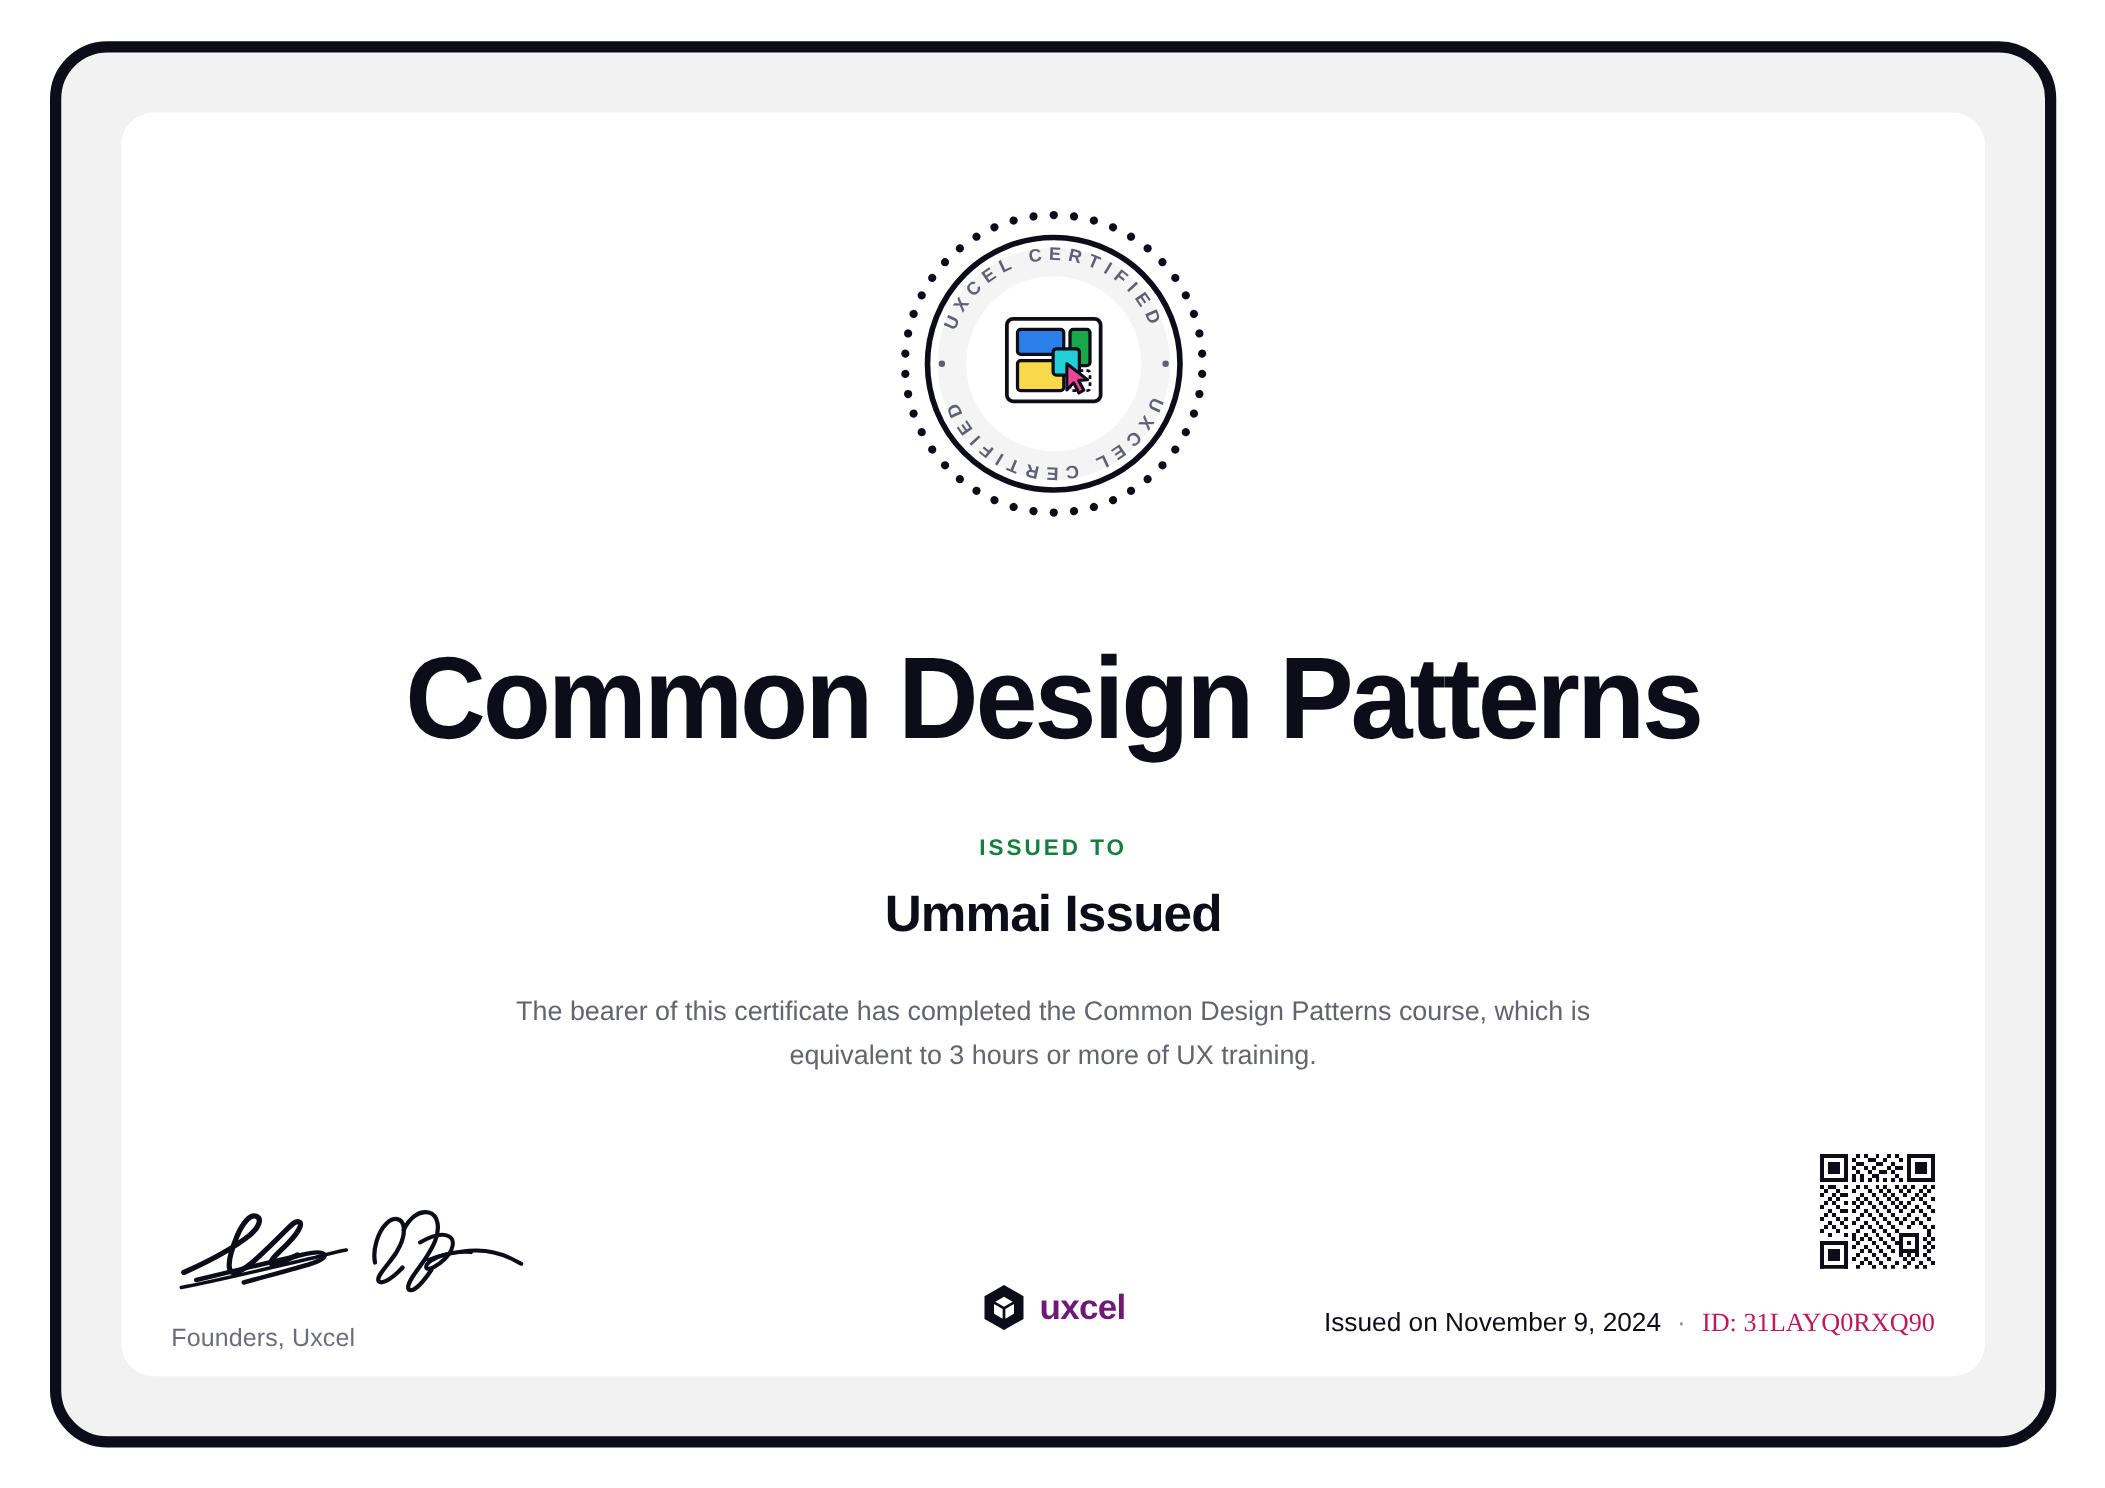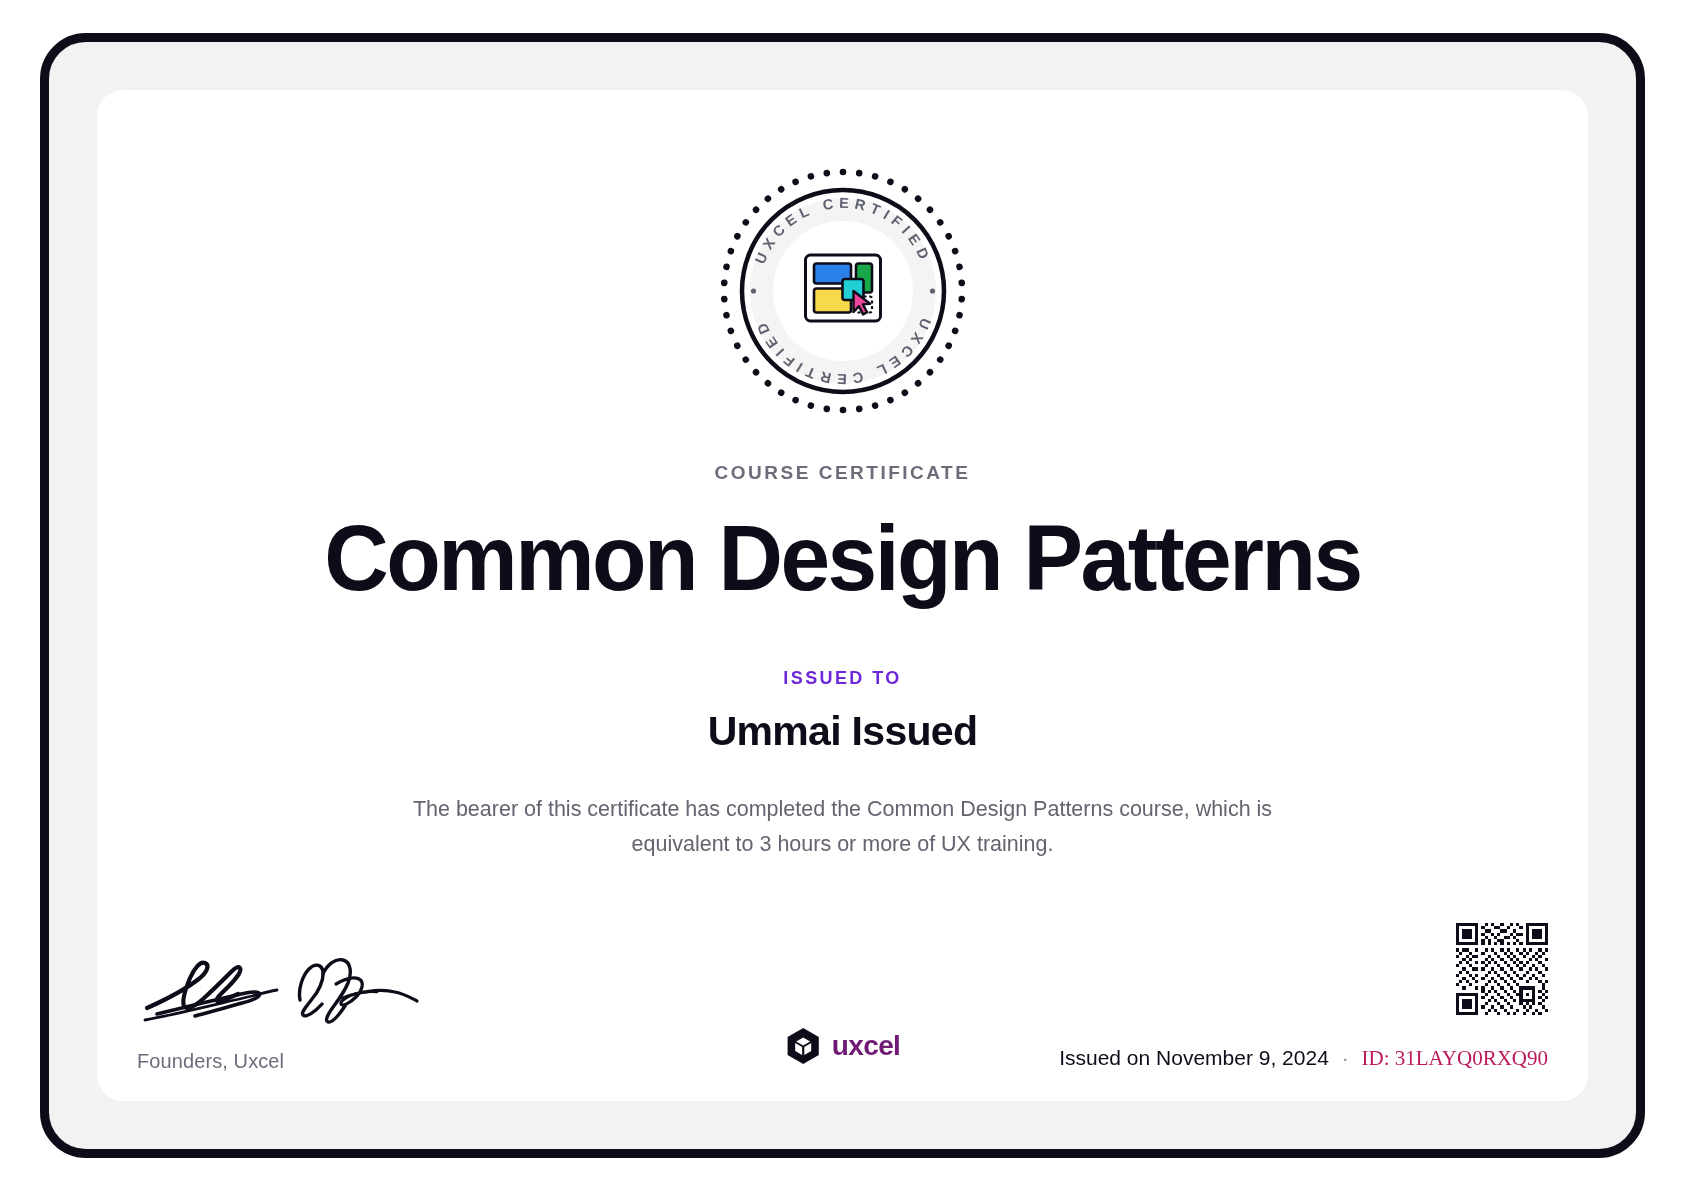--- a/index.html
+++ b/index.html
@@ -83,21 +83,21 @@
 
   
   .issued-to-label {
     position: absolute;
     left: 0; right: 0;
     top: 578px;
     text-align: center;
     font-size: 18px;
     font-weight: 700;
     letter-spacing: 2.4px;
-    color: #6d28d9;
+    color: #15803d;
   }
 
   
   .recipient-name {
     position: absolute;
     left: 0; right: 0;
     top: 618px;
     text-align: center;
     font-size: 41px;
     font-weight: 700;
@@ -123,21 +123,21 @@
     position: absolute;
     left: 0; right: 0;
     bottom: 0;
     height: 200px;
   }
 
   
   .signature-block {
     position: absolute;
     left: 40px;
-    bottom: 28px;
+    bottom: 18px;
     width: 330px;
   }
   .signature-img { width: 290px; height: 78px; display: block; }
   .signature-caption {
     margin-top: 18px;
     font-size: 20px;
     color: #6b6d7b;
     letter-spacing: 0.1px;
   }
 
@@ -367,21 +367,20 @@
 
             <rect x="50.5" y="41.5" width="16" height="16" rx="2" fill="none" stroke="#0c0d18" stroke-width="2.2" stroke-dasharray="3 2.6"></rect>
 
             <rect x="37" y="24" width="21" height="21" rx="2.5" fill="#22cfd4" stroke="#0c0d18" stroke-width="2.6"></rect>
 
             <path d="M 48 36 L 48 57 L 53.4 51.2 L 57.6 59.4 L 61.6 57.2 L 57.4 49.4 L 64.6 48.8 Z" fill="#f0449a" stroke="#0c0d18" stroke-width="2.4" stroke-linejoin="round"></path>
           </g>
         </svg>
       </div>
 
-      <div class="eyebrow">COURSE CERTIFICATE</div>
 
       <h1 class="course-title">Common Design Patterns</h1>
 
       <div class="issued-to-label">ISSUED TO</div>
 
       <div class="recipient-name">Ummai Issued</div>
 
       <p class="description">The bearer of this certificate has completed the Common Design Patterns course, which is equivalent to 3 hours or more of UX training.</p>
 
       <div class="footer">

